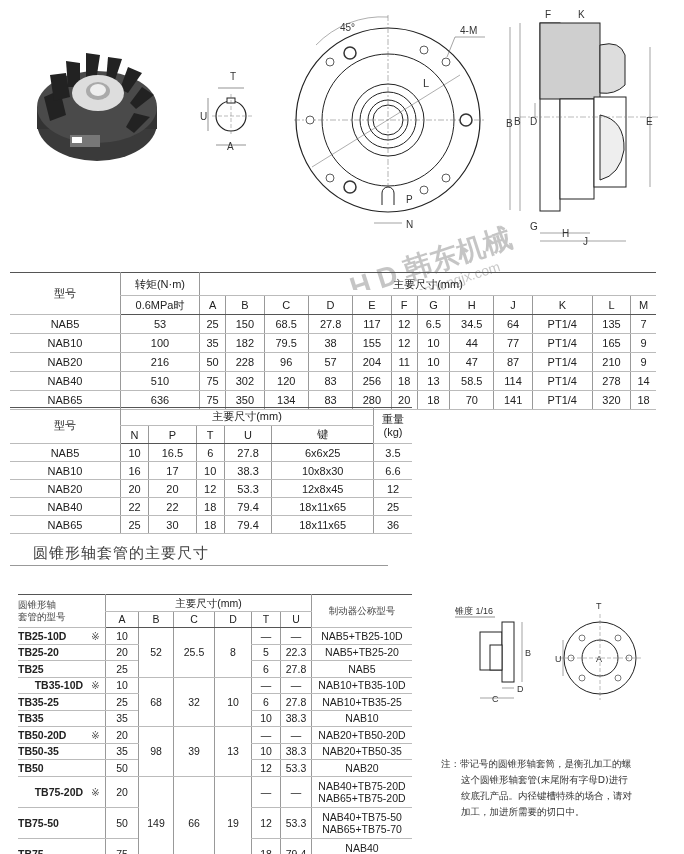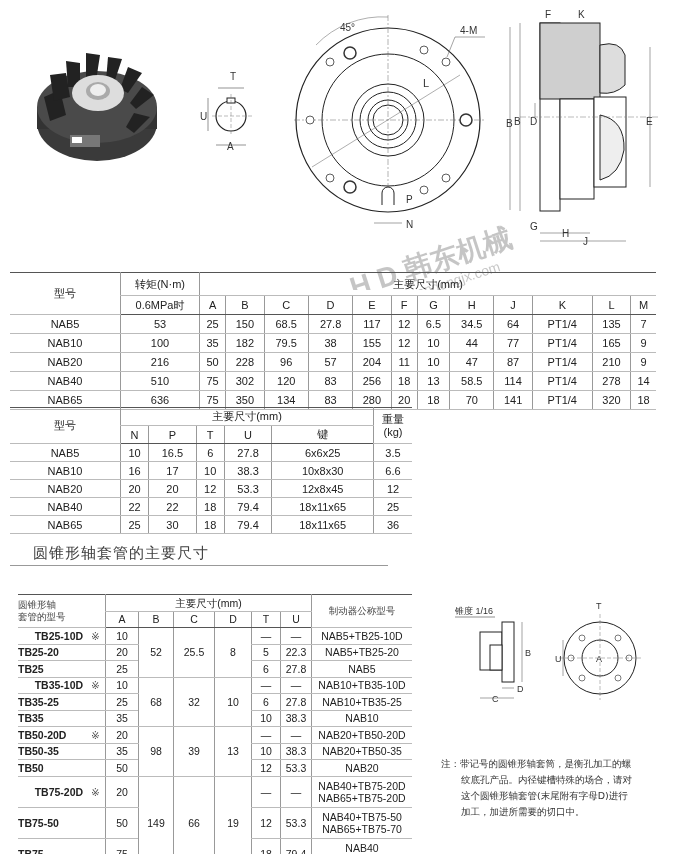--- a/index.html
+++ b/index.html
@@ -323,21 +323,21 @@
     <td style="width:32px">A</td>
     <td style="width:34px">B</td>
     <td style="width:40px">C</td>
     <td style="width:36px">D</td>
     <td style="width:28px">T</td>
     <td style="width:30px">U</td>
   </tr>
   </tbody>
     <tbody>
       <tr>
-        <td class="first" style="text-align:right;padding-right:2px">TB25-10D</td>
+        <td class="first" style="text-align:left;padding-right:2px">TB25-10D</td>
         <td class="mark">※</td>
         <td>10</td>
         <td rowspan="3">52</td>
         <td rowspan="3">25.5</td>
         <td rowspan="3">8</td>
         <td>—</td>
         <td>—</td>
         <td>
           <div>NAB5+TB25-10D</div>
         </td>
@@ -484,16 +484,16 @@
   <line x1="104" y1="58" x2="186" y2="58" stroke="#777" stroke-width="0.5" stroke-dasharray="4,2"></line>
   <line x1="145" y1="14" x2="145" y2="100" stroke="#777" stroke-width="0.5" stroke-dasharray="4,2"></line>
   <text x="141" y="9" font-size="9">T</text>
   <line x1="108" y1="40" x2="108" y2="76" stroke="#666" stroke-width="0.6"></line>
   <text x="100" y="62" font-size="9">U</text>
   <text x="141" y="62" font-size="9">A</text>
 </svg>
 
 <div class="abs note">
   <span>注：带记号的圆锥形轴套筒，是衡孔加工的螺</span>
+  <span class="indent">这个圆锥形轴套管(末尾附有字母D)进行</span>
   <span class="indent">纹底孔产品。内径键槽特殊的场合，请对</span>
-  <span class="indent">这个圆锥形轴套管(末尾附有字母D)进行</span>
   <span class="indent">加工，加进所需要的切口中。</span>
 </div>
 
 </body></html>

